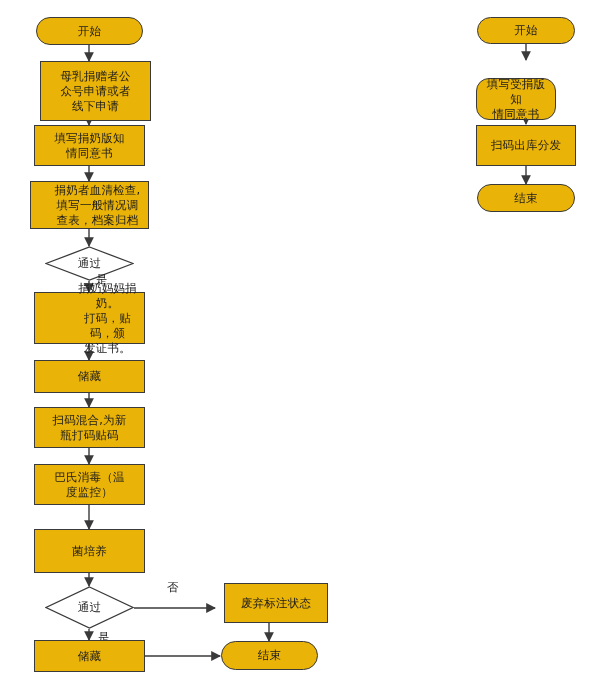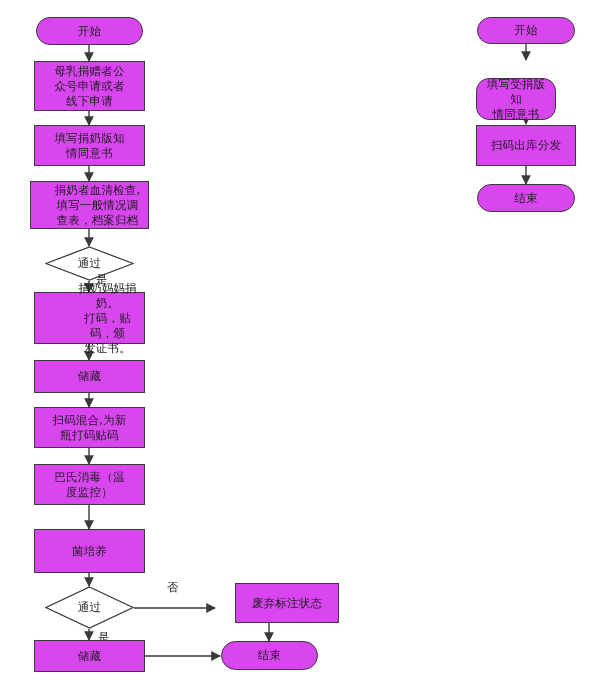--- a/index.html
+++ b/index.html
@@ -18,21 +18,21 @@
     position: absolute;
     left: 0;
     top: 0;
     width: 600px;
     height: 688px;
   }
   .node {
     position: absolute;
     box-sizing: border-box;
     border: 1.3px solid #3a3a3a;
-    background: #d946ef;
+    background: #eab308;
     display: flex;
     align-items: center;
     justify-content: center;
     text-align: center;
     color: #1c1c1c;
     font-size: 11.5px;
     line-height: 15px;
     letter-spacing: 0.2px;
     white-space: pre-line;
     padding: 0 4px;
@@ -106,21 +106,21 @@
 
   <line class="conn" x1="145" y1="656" x2="220" y2="656" marker-end="url(#arrow)"></line>
 
   <line class="conn" x1="526" y1="44" x2="526" y2="60" marker-end="url(#arrow)"></line>
   <line class="conn" x1="526" y1="104" x2="526" y2="124" marker-end="url(#arrow)"></line>
   <line class="conn" x1="526" y1="166" x2="526" y2="184" marker-end="url(#arrow)"></line>
 </svg>
 
 <div class="node terminator" style="left:36px; top:17px; width:107px; height:28px;">开始</div>
 
-<div class="node process" style="left:34px; top:61px; width:111px; height:50px;text-align:center;">母乳捐赠者公
+<div class="node process" style="left:40px; top:61px; width:111px; height:60px;text-align:center;">母乳捐赠者公
 众号申请或者
 线下申请</div>
 
 <div class="node process" style="left:34px; top:125px; width:111px; height:41px;">填写捐奶版知
 情同意书</div>
 
 <div class="node process" style="left:30px; top:181px; width:119px; height:48px;padding-left:20px;">捐奶者血清检查,
 填写一般情况调
 查表，档案归档</div>
 
@@ -153,21 +153,21 @@
   </svg>
   <div class="diamond-label">通过</div>
 </div>
 
 <div class="edge-label" style="left:167px; top:580px;">否</div>
 
 <div class="edge-label" style="left:98px; top:630px;">是</div>
 
 <div class="node process" style="left:34px; top:640px; width:111px; height:32px;">储藏</div>
 
-<div class="node process" style="left:235px; top:583px; width:104px; height:40px;">废弃标注状态</div>
+<div class="node process" style="left:224px; top:583px; width:104px; height:40px;">废弃标注状态</div>
 
 <div class="node terminator" style="left:221px; top:641px; width:97px; height:29px;">结束</div>
 
 <div class="node terminator" style="left:477px; top:17px; width:98px; height:27px;">开始</div>
 
 <div class="node process" style="left:476px; top:78px; width:80px; height:42px;border-radius:13px;">填写受捐版知
 情同意书</div>
 
 <div class="node process" style="left:476px; top:125px; width:100px; height:41px;">扫码出库分发</div>
 

